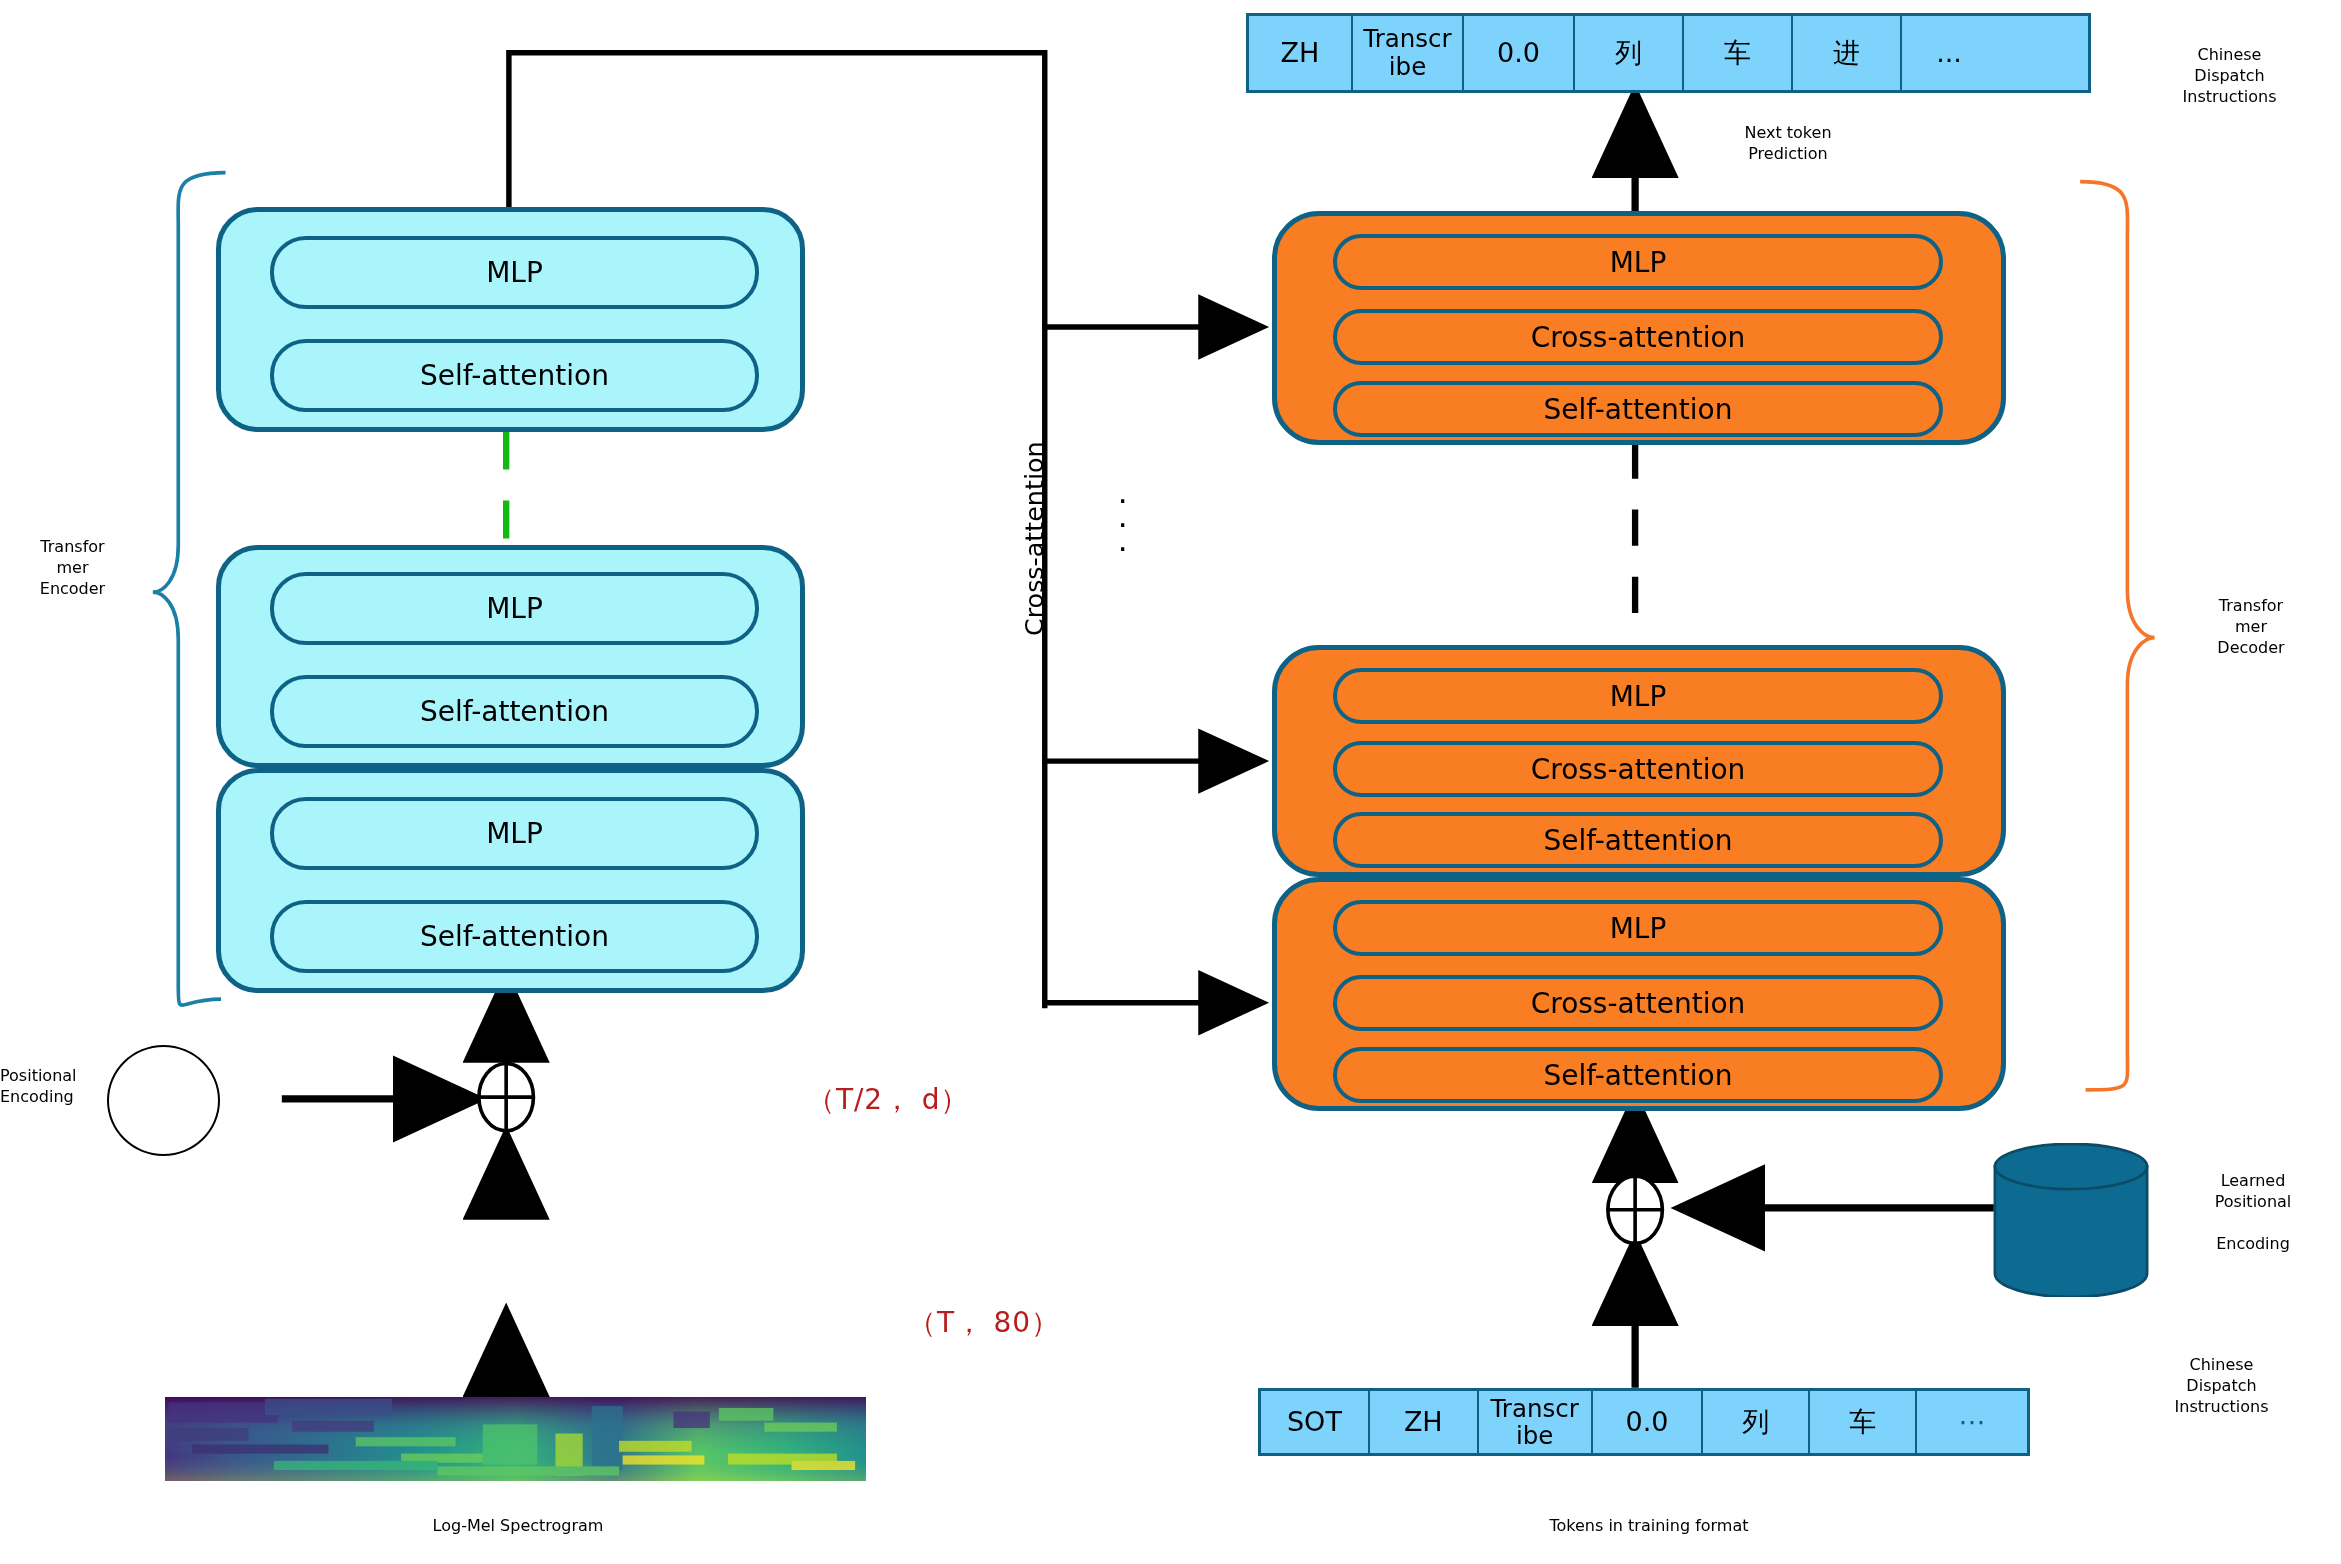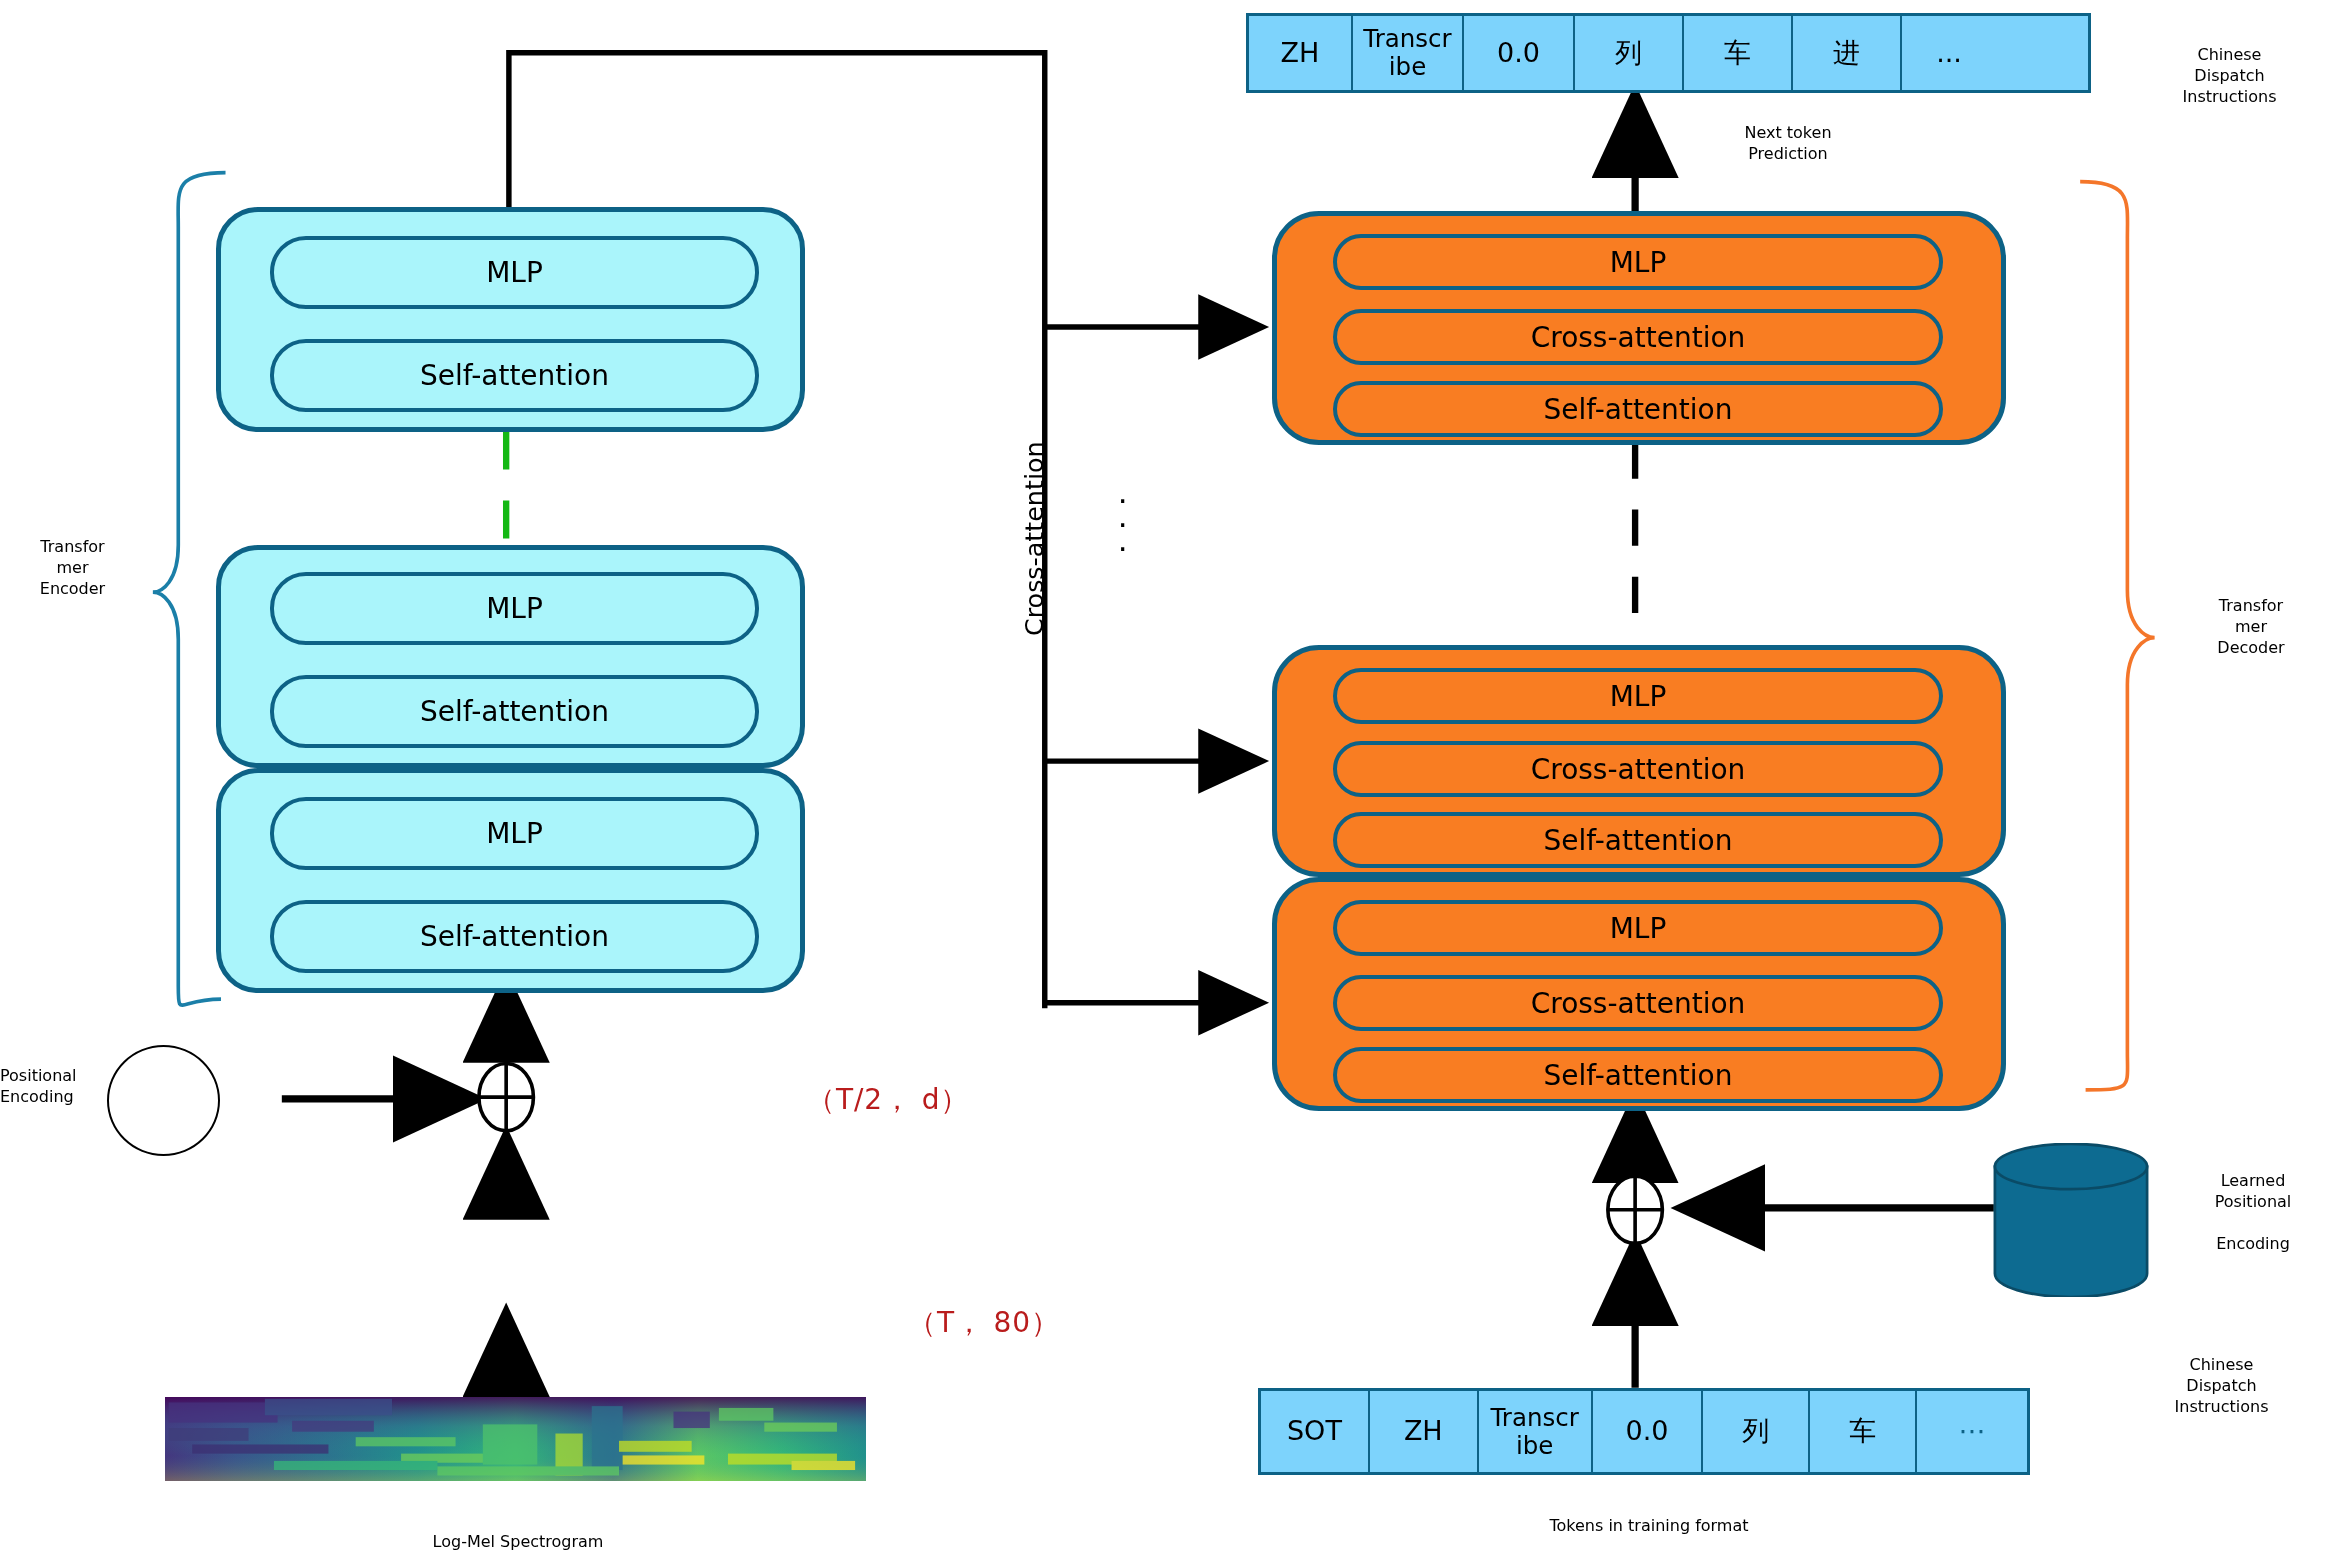--- a/index.html
+++ b/index.html
@@ -179,21 +179,21 @@
         <rect x="560" y="16" width="40" height="18" fill="#46327e"></rect>
         <rect x="610" y="12" width="60" height="14" fill="#5ec962"></rect>
         <rect x="660" y="28" width="80" height="10" fill="#6ece58"></rect>
         <rect x="620" y="62" width="120" height="12" fill="#c5e021"></rect>
         <rect x="690" y="70" width="70" height="10" fill="#fde725"></rect>
         <rect x="120" y="70" width="180" height="10" fill="#35b779"></rect>
         <rect x="300" y="76" width="200" height="10" fill="#5ec962"></rect>
       </g>
     </svg>
   </div>
-  <div class="lbl" style="left:300px;top:1515px;width:436px;margin-top:16px;">Log-Mel Spectrogram</div>
+  <div class="lbl" style="left:300px;top:1515px;width:436px;">Log-Mel Spectrogram</div>
 
   <div class="dim" style="left:807px;top:1081px;">（T/2， d）</div>
   <div class="dim" style="left:908px;top:1304px;">（T， 80）</div>
 
   <div class="vrot" style="left:1019px;top:636px;">Cross-attention</div>
 
   <div class="dots-v" style="left:1110px;top:480px;width:25.4px;">
     <span>.</span>
       <span>.</span>
       <span>.</span>
@@ -250,21 +250,21 @@
     <div class="cell" style="width:94px;">...</div>
   </div>
 
   <div class="lbl" style="left:2117px;top:44px;width:225px;">Chinese
 Dispatch
 Instructions</div>
 
   <div class="lbl" style="left:1670px;top:122px;width:236px;">Next token
 Prediction</div>
 
-  <div class="tokrow" style="left:1258px;top:1388px;width:772px;height:87px;">
+  <div class="tokrow" style="left:1258px;top:1388px;width:772px;height:68px;">
     <div class="cell" style="width:109px;">SOT</div>
     <div class="cell" style="width:109px;">ZH</div>
     <div class="cell" style="width:114px;font-size:24.5px;">Transcr
 ibe</div>
     <div class="cell" style="width:111px;">0.0</div>
     <div class="cell" style="width:107px;">列</div>
     <div class="cell" style="width:107px;">车</div>
     <div class="cell" style="width:110px;color:#0d6286;">⋯</div>
   </div>
 

